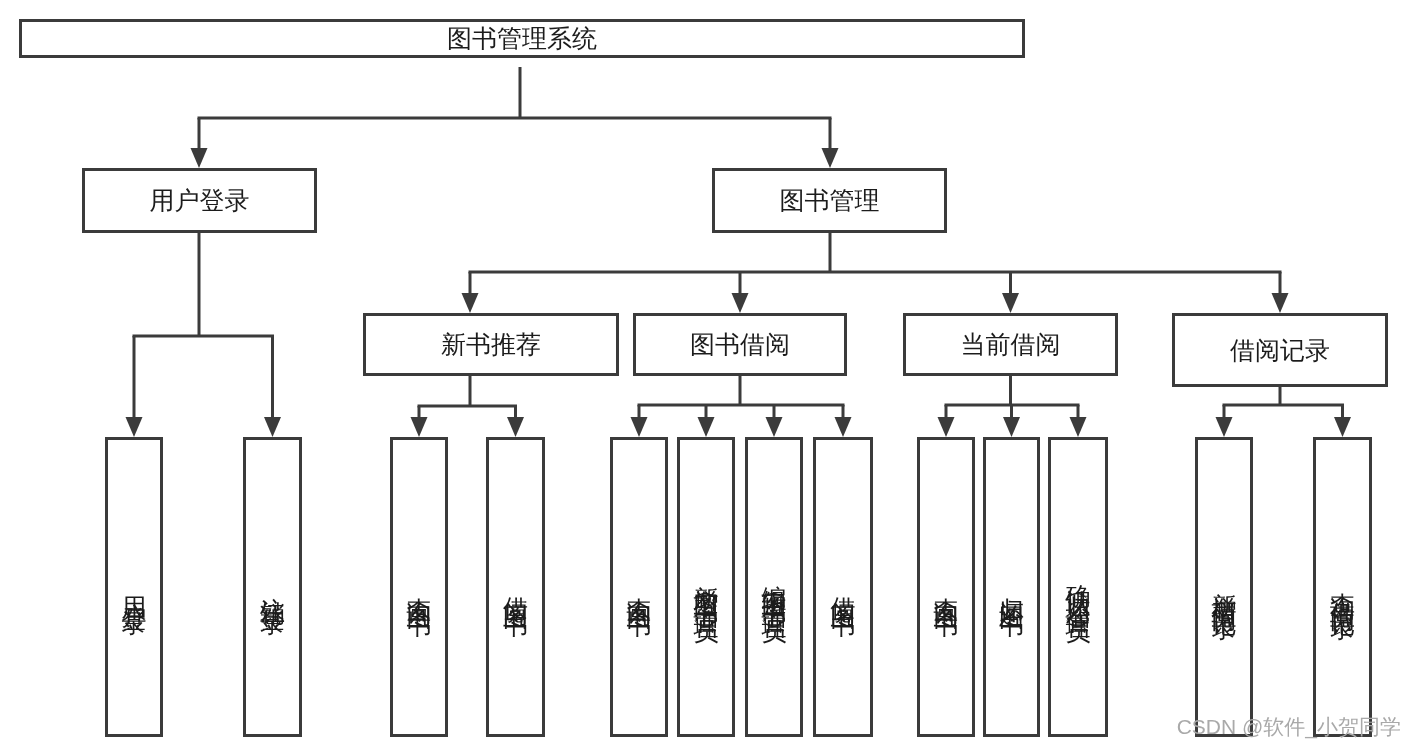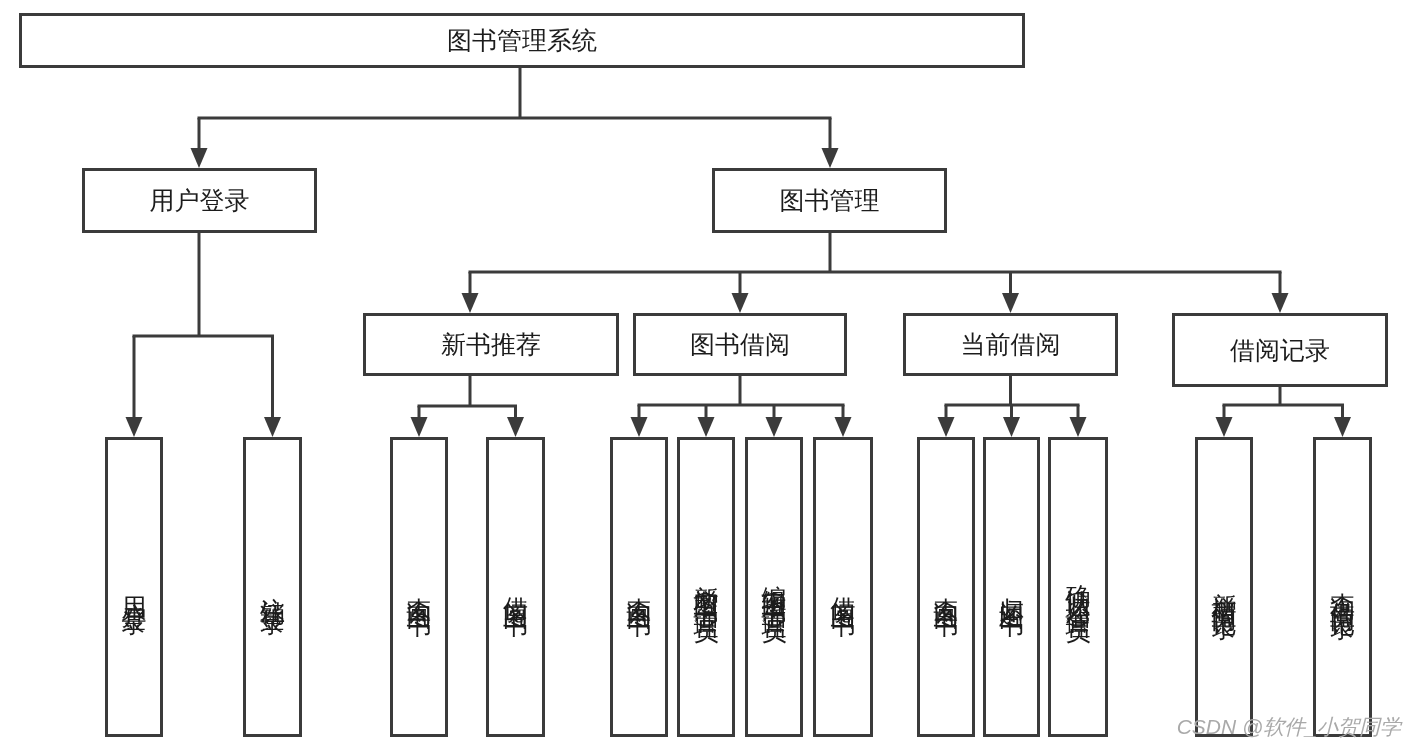--- a/index.html
+++ b/index.html
@@ -44,21 +44,20 @@
   }
   .watermark {
     position: absolute;
     top: 715px;
     right: 4px;
     z-index: 10;
     color: var(--wm);
     font-size: 21px;
     line-height: 1.15;
     white-space: nowrap;
-    font-style: italic;
   }
 </style>
 </head>
 <body>
 
 <div class="stage">
 
   <svg id="connectors" width="1405" height="747" viewBox="0 0 1405 747" aria-hidden="true">
       <line x1="520" y1="67" x2="520" y2="118" stroke="currentColor" stroke-width="3"></line>
       <line x1="197.5" y1="118" x2="831.5" y2="118" stroke="currentColor" stroke-width="3"></line>
@@ -107,21 +106,21 @@
       <line x1="1078" y1="405" x2="1078" y2="419" stroke="currentColor" stroke-width="3"></line>
       <polygon points="1069.5,417 1086.5,417 1078,437" fill="currentColor"></polygon>
       <line x1="1280" y1="376" x2="1280" y2="405" stroke="currentColor" stroke-width="3"></line>
       <line x1="1222.5" y1="405" x2="1344" y2="405" stroke="currentColor" stroke-width="3"></line>
       <line x1="1224" y1="405" x2="1224" y2="419" stroke="currentColor" stroke-width="3"></line>
       <polygon points="1215.5,417 1232.5,417 1224,437" fill="currentColor"></polygon>
       <line x1="1342.5" y1="405" x2="1342.5" y2="419" stroke="currentColor" stroke-width="3"></line>
       <polygon points="1334,417 1351,417 1342.5,437" fill="currentColor"></polygon>
     </svg>
 
-  <div class="box" style="left:19px; top:13px; width:1006px; height:55px;">
+  <div class="box" style="left:19px; top:19px; width:1006px; height:39px;">
     <span>图书管理系统</span>
   </div>
 
   <div class="box" style="left:82px; top:168px; width:235px; height:65px;">
     <span>用户登录</span>
   </div>
   <div class="box" style="left:712px; top:168px; width:235px; height:65px;">
     <span>图书管理</span>
   </div>
 

